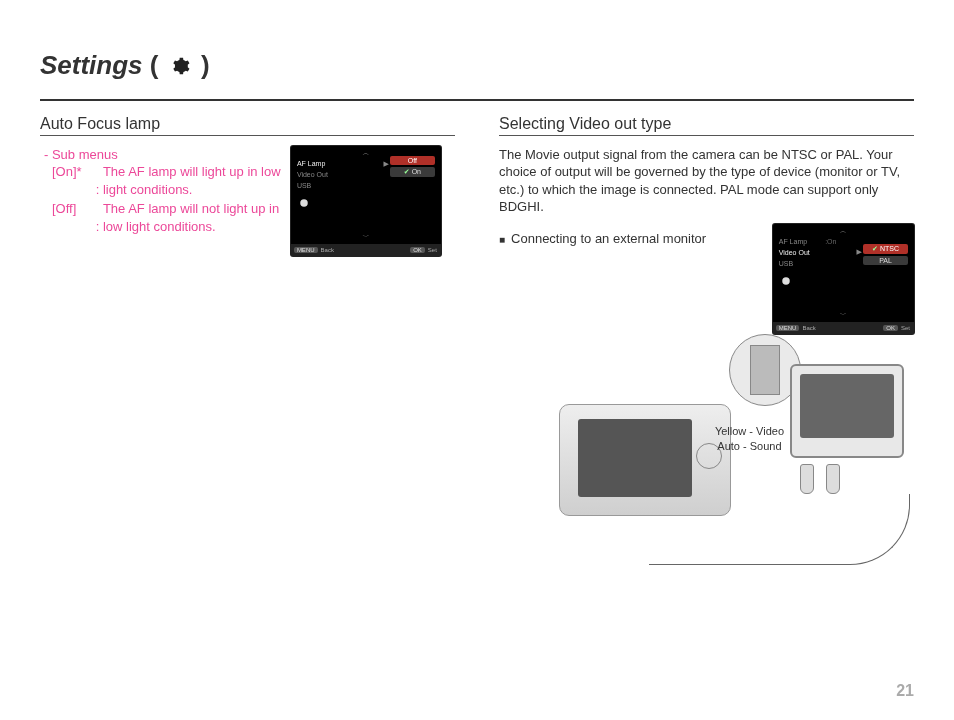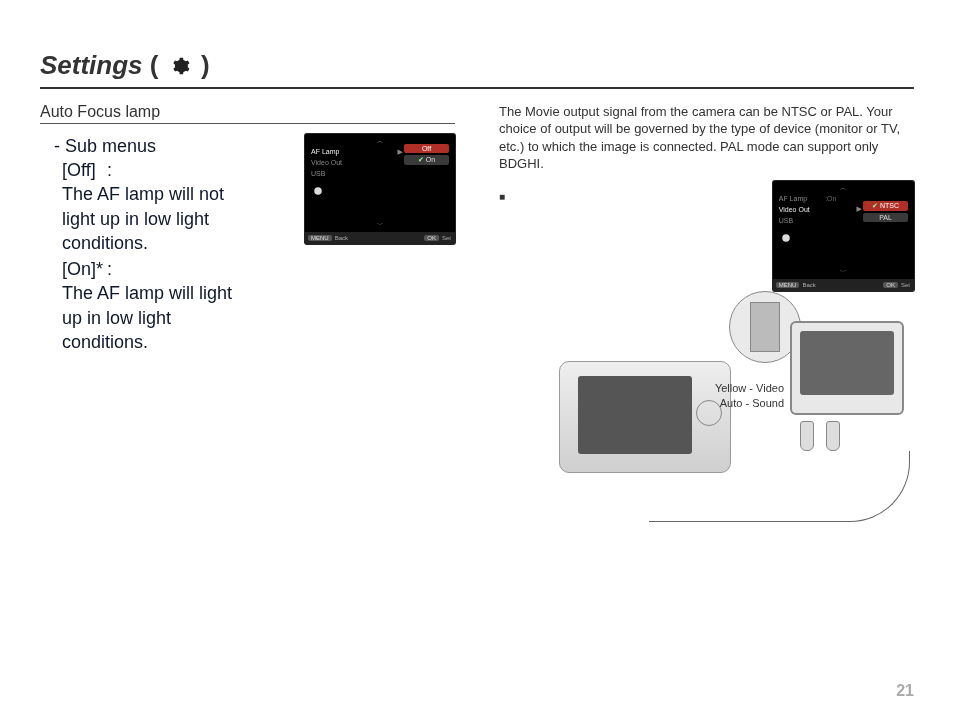--- a/index.html
+++ b/index.html
@@ -1,25 +1,25 @@
 <!DOCTYPE html>
 <html><head>
 <meta charset="utf-8">
 <style>
   html,body{margin:0;padding:0;background:#fff;font-family:Arial,Helvetica,sans-serif;color:#3a3a3a}
   .page{width:954px;height:720px;position:relative;box-sizing:border-box;padding:50px 40px 20px 40px}
-  .title-row{display:flex;align-items:center;border-bottom:2px solid #333;padding-bottom:4px;margin-bottom:14px}
+  .title-row{display:flex;align-items:center;border-bottom:2px solid #333;padding-bottom:16px;margin-bottom:14px}
   .title{font-size:26px;font-weight:bold;color:#333;font-style:italic}
   .title .paren{font-style:normal;font-weight:bold}
   .gear{display:inline-block;vertical-align:middle;margin:0 4px}
   .columns{display:flex;gap:44px}
   .col{flex:1;min-width:0}
   .sub-h{font-size:16px;color:#333;border-bottom:1px solid #555;padding-bottom:2px;margin-bottom:10px}
   .body-text{font-size:13px;line-height:1.35;color:#333;margin-bottom:8px}
-  .submenu{font-size:18px;line-height:1.35;color:#0f172a;margin-left:14px}
+  .submenu{font-size:13px;line-height:1.35;color:#ec4899;margin-left:4px}
   .submenu .lbl{display:inline-block;width:40px;vertical-align:top}
   .submenu .desc{display:inline-block;width:180px}
   .row-k{margin-bottom:2px}
   .left-flex{display:flex;align-items:flex-start;gap:8px}
   .lcd{background:#000;width:150px;height:110px;border-radius:2px;position:relative;color:#bfbfbf;font-size:7px;box-shadow:0 0 0 1px #222}
   .lcd .side{position:absolute;left:6px;top:12px;line-height:1.6}
   .lcd .side .item{color:#888}
   .lcd .side .item.sel{color:#eee}
   .lcd .opts{position:absolute;right:6px;top:10px;width:45px}
   .lcd .opt{background:#3a3a3a;border-radius:2px;color:#ddd;text-align:center;padding:1px 0;margin-bottom:2px;font-size:7px}
@@ -28,21 +28,21 @@
   .lcd .gear{position:absolute;left:4px;top:48px}
   .lcd .bar{position:absolute;bottom:0;left:0;right:0;height:12px;background:#222;display:flex;align-items:center;color:#aaa;font-size:6px}
   .lcd .bar .pill{background:#555;border-radius:2px;padding:0 3px;margin:0 3px;color:#ddd}
   .lcd .arrow{position:absolute;font-size:7px;color:#888}
   .lcd .up{top:2px;left:50%;transform:translateX(-50%)}
   .lcd .down{bottom:14px;left:50%;transform:translateX(-50%)}
   .lcd .tri{position:absolute;right:52px;color:#888;font-size:7px}
   .bullet-para{font-size:13px;line-height:1.35;color:#333;display:flex;gap:6px;margin-top:6px;width:280px}
   .bullet-para .sq{font-size:10px;margin-top:3px}
   .connector-area{position:relative;margin-top:10px;height:250px}
-  .cable-labels{position:absolute;right:130px;top:80px;font-size:11px;text-align:right;line-height:1.4;color:#333}
+  .cable-labels{position:absolute;right:130px;top:80px;font-size:11px;text-align:center;line-height:1.4;color:#333}
   .page-num{position:absolute;bottom:20px;right:40px;color:#aaa;font-size:16px;font-weight:bold}
   
   .illus-cam{position:absolute;left:60px;top:60px;width:170px;height:110px;border:1px solid #999;border-radius:10px;background:linear-gradient(#eee,#cfcfcf)}
   .illus-cam .lcd-scr{position:absolute;left:18px;top:14px;right:38px;bottom:18px;background:#555;border-radius:3px}
   .illus-cam .btn-ring{position:absolute;right:8px;top:38px;width:24px;height:24px;border:1px solid #888;border-radius:50%}
   .illus-tv{position:absolute;right:10px;top:20px;width:110px;height:90px;border:2px solid #888;border-radius:6px;background:#e8e8e8}
   .illus-tv .scr{position:absolute;left:8px;top:8px;right:8px;bottom:18px;background:#666;border-radius:3px}
   .illus-zoom{position:absolute;left:230px;top:-10px;width:70px;height:70px;border:1px solid #888;border-radius:50%;background:#eaeaea;overflow:hidden}
   .illus-zoom::after{content:"";position:absolute;left:20px;top:10px;width:28px;height:48px;background:#bbb;border:1px solid #888}
   .illus-plugs{position:absolute;right:58px;top:120px;width:60px;height:40px}
@@ -65,28 +65,28 @@
 
   <div class="columns">
 
     <div class="col">
       <div class="sub-h">Auto Focus lamp</div>
 
       <div class="left-flex">
         <div class="submenu">
           <div>- Sub menus</div>
           <div class="row-k" style="padding-left:8px">
+            <span class="lbl">[On]*</span>
+            <span>:</span>
+            <span class="desc">The AF lamp will light up in low light conditions.</span>
+          </div>
+          <div class="row-k" style="padding-left:8px">
             <span class="lbl">[Off]</span>
             <span>:</span>
             <span class="desc">The AF lamp will not light up in low light conditions.</span>
-          </div>
-          <div class="row-k" style="padding-left:8px">
-            <span class="lbl">[On]*</span>
-            <span>:</span>
-            <span class="desc">The AF lamp will light up in low light conditions.</span>
           </div>
         </div>
 
         <div class="lcd">
           <span class="arrow up">︿</span>
           <div class="side">
             <div class="item sel">AF Lamp</div>
             <div class="item">Video Out</div>
             <div class="item">USB</div>
           </div>
@@ -104,27 +104,28 @@
             <span>Back</span>
             <span style="flex:1"></span>
             <span class="pill">OK</span>
             <span style="margin-right:4px">Set</span>
           </div>
         </div>
       </div>
     </div>
 
     <div class="col">
+      <div class="sub-h">Selecting Video out type</div>
       <div class="body-text">The Movie output signal from the camera can be NTSC or PAL. Your choice of output will be governed by the type of device (monitor or TV, etc.) to which the image is connected. PAL mode can support only BDGHI.</div>
 
       <div class="right-flex">
         <div class="bullet-para">
           <span class="sq">■</span>
           <span>
-            <br>
+            <span>Connecting to an external monitor</span><br>
           </span>
         </div>
 
         <div class="lcd">
           <span class="arrow up">︿</span>
           <div class="side">
             <div class="item"><span>AF Lamp</span><span style="color:#666;margin-left:18px">:On</span></div>
             <div class="item sel">Video Out</div>
             <div class="item">USB</div>
           </div>

